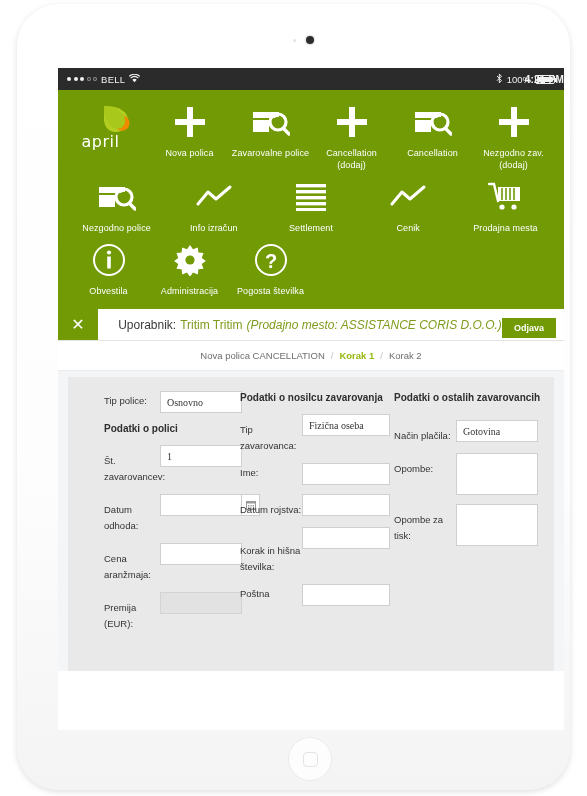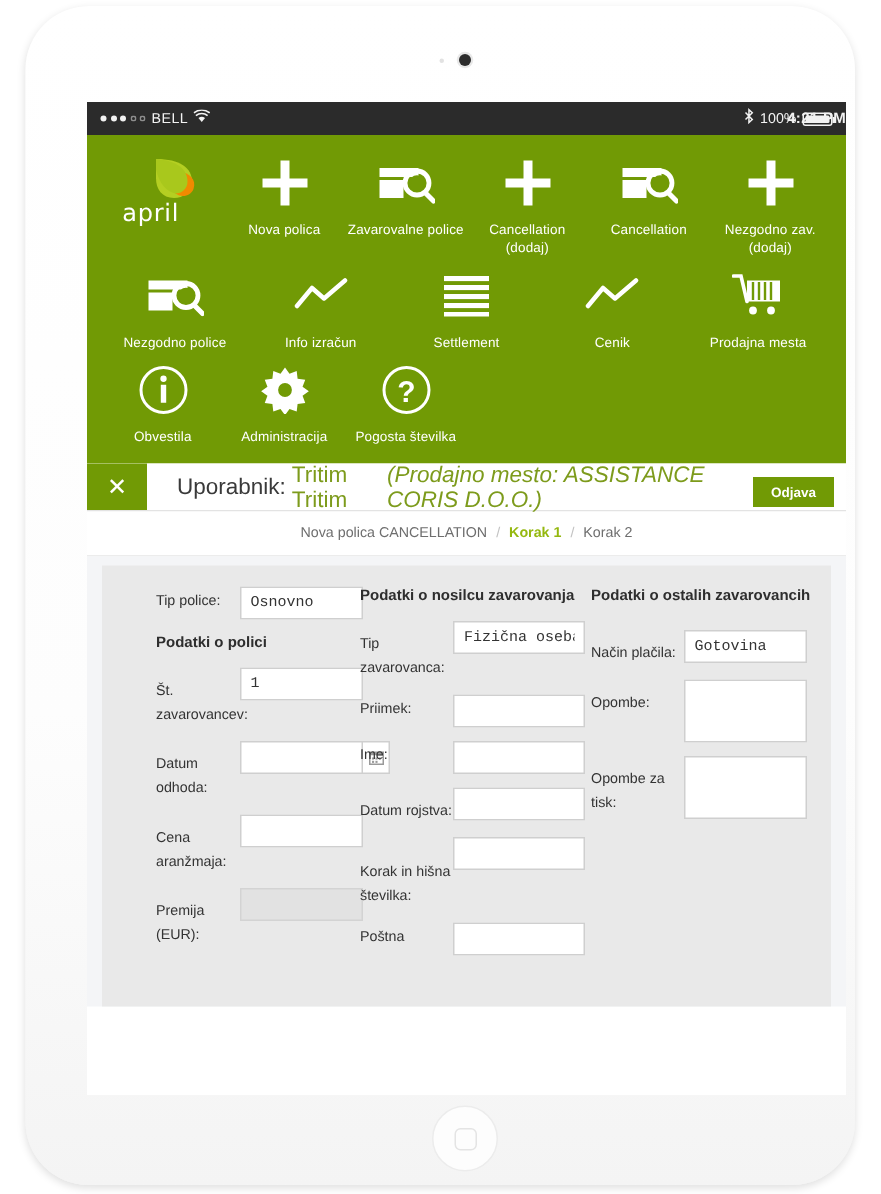--- a/index.html
+++ b/index.html
@@ -104,21 +104,21 @@
     display: flex; align-items: stretch; height: 32px;
     background: #ffffff; border-bottom: 1px solid #e3e3e3;
   }
   #userbar-close {
     width: 40px; background: #719a05; color: #fff;
     display: flex; align-items: center; justify-content: center;
     font-size: 16px; font-weight: 300; cursor: pointer;
   }
   #userbar-text {
     flex: 1; display: flex; align-items: center; justify-content: center;
-    font-size: 15px; color: #3a3a3a; gap: 4px; padding-left: 20px;
+    font-size: 12px; color: #3a3a3a; gap: 4px; padding-left: 20px;
   }
   .u-green { color: #7d9b1c; }
   .u-ital { color: #7d9b1c; font-style: italic; }
   #odjava {
     align-self: flex-end;
     margin: 0 8px 2px 0;
     background: #719a05; color: #fff;
     font-size: 9px; font-weight: bold;
     padding: 5px 12px; border: none; cursor: pointer;
   }
@@ -157,21 +157,21 @@
   .field .lbl {
     font-size: 9.5px; color: #333; line-height: 16px;
     width: 62px; flex: 0 0 62px; padding-top: 2px;
   }
   .col1 .field .lbl { padding-left: 10px; width: 66px; flex: 0 0 66px; }
   .inp {
     background: #ffffff; border: 1px solid #cfcfcf;
     height: 22px; width: 82px;
     font-size: 10px; color: #333;
     padding: 0 6px; line-height: 20px;
-    font-family: Liberation Mono, monospace;
+    font-family: Liberation Serif, serif;
   }
   .inp.wide { width: 88px; }
   .inp.disabled { background: #e2e2e2; border-color: #d3d3d3; }
   .inp-date-wrap { display: flex; }
   .cal-btn {
     width: 18px; height: 22px; background: #fff;
     border: 1px solid #cfcfcf; border-left: none;
     display: flex; align-items: center; justify-content: center;
     cursor: pointer;
   }
@@ -452,24 +452,20 @@
           </div>
         </div>
 
         <div class="col col2">
           <div class="col-title">Podatki o nosilcu zavarovanja</div>
           <div class="field tall">
             <div class="lbl">Tip zavarovanca:</div>
             <input class="inp wide" type="text" readonly="" value="Fizična oseba" style="">
           </div>
           <div class="field">
-            <div class="lbl">Priimek:</div>
-            <input class="inp wide" type="text" value="" style="">
-          </div>
-          <div class="field">
             <div class="lbl">Ime:</div>
             <input class="inp wide" type="text" value="" style="">
           </div>
           <div class="field tall">
             <div class="lbl">Datum rojstva:</div>
             <input class="inp wide" type="text" value="" style="">
           </div>
           <div class="field tall2">
             <div class="lbl">Korak in hišna številka:</div>
             <input class="inp wide" type="text" value="" style="">

